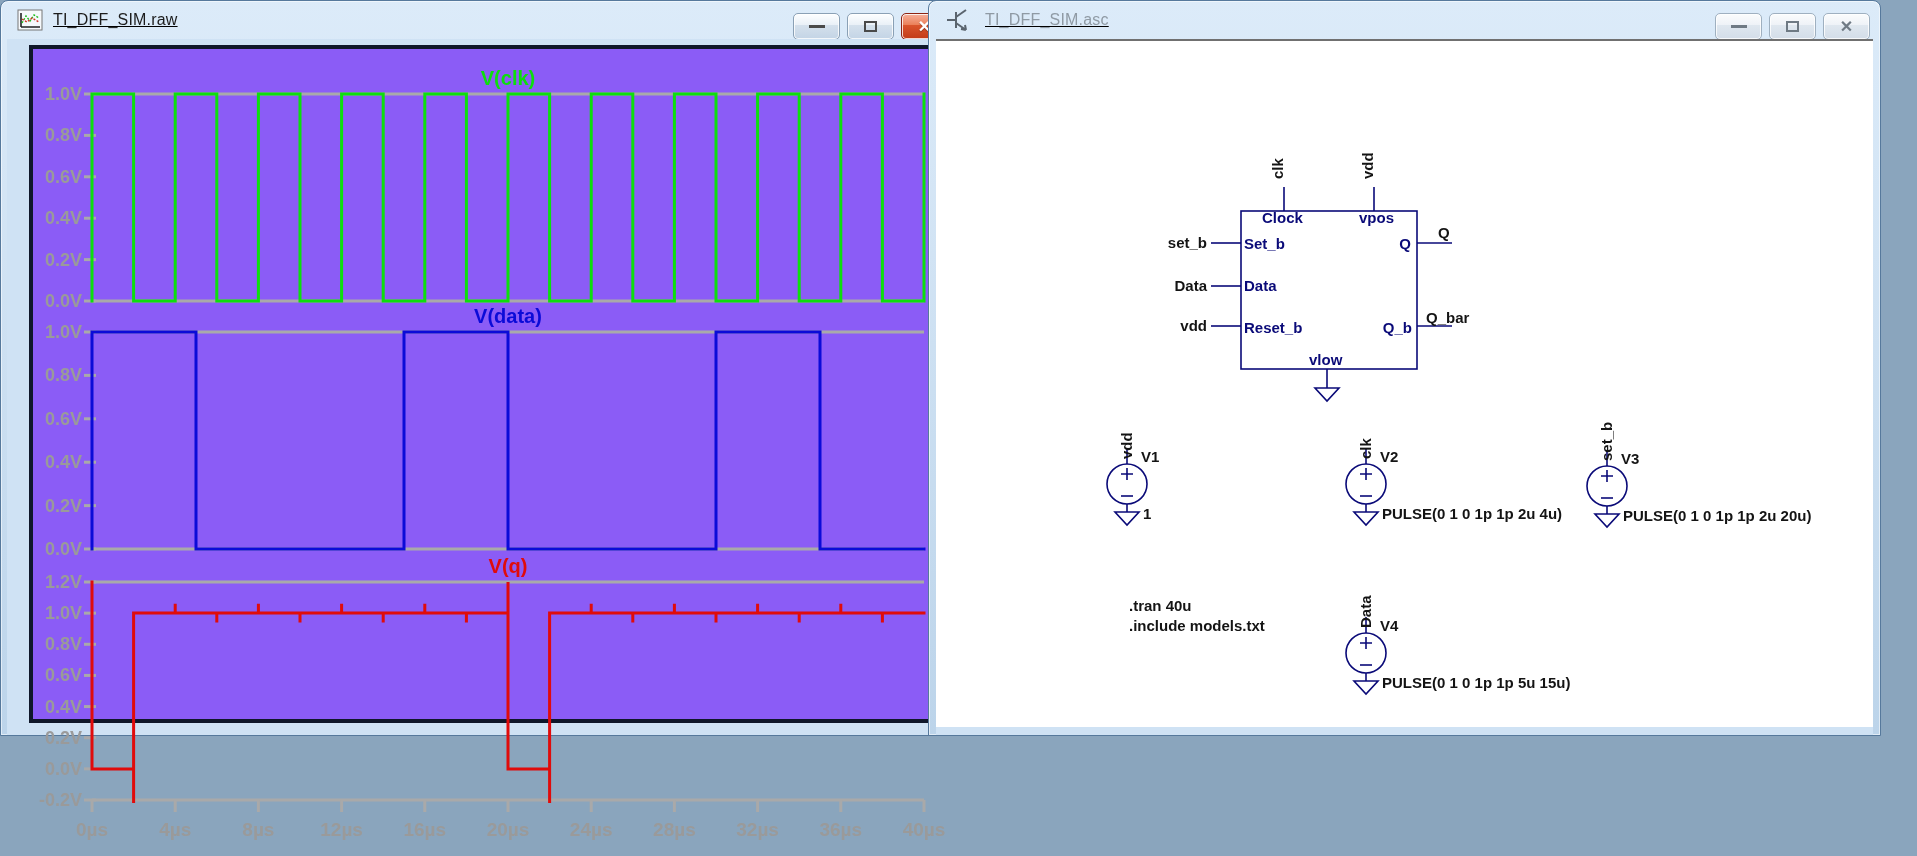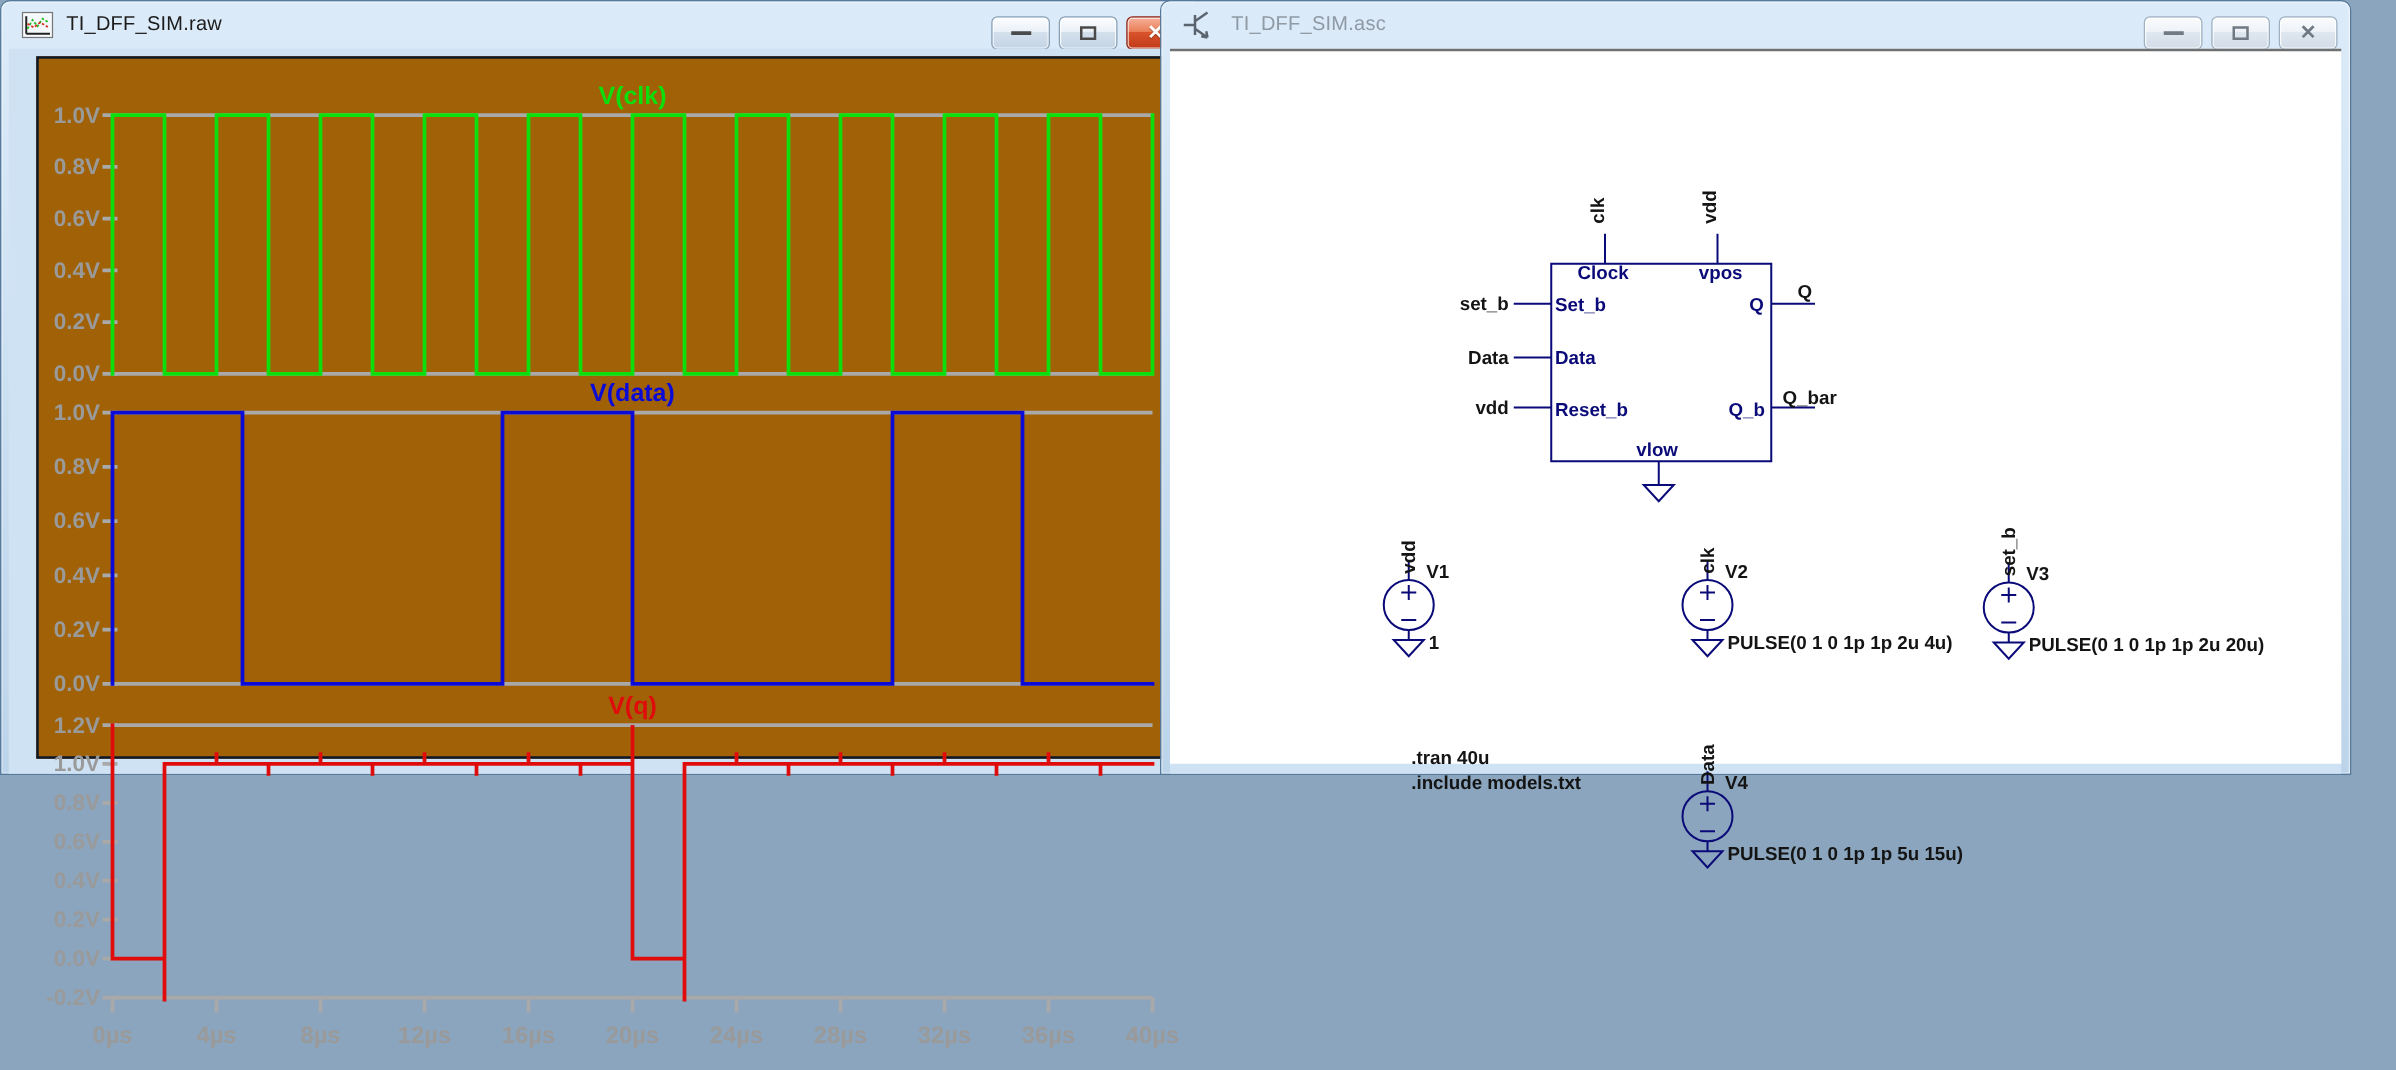--- a/index.html
+++ b/index.html
@@ -1,19 +1,19 @@
 <!DOCTYPE html>
 <html><head>
 <meta charset="utf-8">
 <style>
   html,body{margin:0;padding:0;background:#9db8cf;}
   *{box-sizing:border-box;font-family:"Liberation Sans",sans-serif;}
   .desktop{position:relative;width:1917px;height:856px;overflow:hidden;background:#8aa5bd;}
-  .window{position:absolute;top:0;height:620px;border:1px solid #56799c;border-radius:8px 8px 0 0;
-          background:linear-gradient(#dcebf9,#bcd4ea);box-shadow:inset 0 0 0 1px rgba(255,255,255,.55);}
+  .window{position:absolute;top:0;height:736px;border:1px solid #56799c;border-radius:8px 8px 0 0;
+          background:linear-gradient(#dcebf9,#bcd4ea);box-shadow:inset 0 0 0 1px rgba(255,255,255,.55);text-decoration:underline;}
   .window.left{left:0;width:963px;}
   .window.right{left:928px;width:953px;}
   .titlebar{position:relative;height:38px;display:flex;align-items:center;padding-left:16px;border-radius:8px 8px 0 0;}
   .ticon{display:inline-flex;margin-right:10px;}
   .ttext{font-size:16px;color:#1c1c1c;letter-spacing:.2px;}
   .window.inactive .ttext{color:#8f9aa4;}
   .btns{position:absolute;top:12px;display:flex;gap:7px;}
   .window.left .btns{right:14px;}
   .window.right .btns{right:10px;}
   .wbtn{width:47px;height:27px;border:1px solid #8aa0b5;border-radius:5px;display:flex;align-items:center;justify-content:center;
@@ -21,21 +21,21 @@
   .wbtn.close{background:linear-gradient(#f6b09b,#ea7e57 45%,#d9542c 46%,#c23a18);border-color:#8e2413;}
   .window.inactive .wbtn{background:linear-gradient(#fbfcfd,#eef2f7 45%,#dfe7ef 46%,#d3dde8);border-color:#9fb0c0;}
   .window.inactive .wbtn.close{background:linear-gradient(#fbfcfd,#eef2f7 45%,#dfe7ef 46%,#d3dde8);border-color:#9fb0c0;}
   .glyph-min{width:16px;height:3px;background:#4a4a4a;display:block;}
   .glyph-max{width:13px;height:11px;border:2px solid #4a4a4a;display:block;}
   .glyph-x{font-size:16px;font-weight:bold;color:#fff;line-height:1;text-shadow:0 1px 1px rgba(0,0,0,.35);}
   .window.inactive .glyph-min,.window.inactive .glyph-max{background:#6f7a84;border-color:#6f7a84;}
   .window.inactive .glyph-max{background:transparent;}
   .window.inactive .glyph-x{color:#6f7a84;text-shadow:none;}
   .client{position:absolute;left:6px;right:6px;top:38px;bottom:0;background:#cfe2f4;}
-  .plot-pane{position:absolute;left:22px;top:6px;right:8px;bottom:12px;background:#a16207;border:2px solid #0f172a;}
+  .plot-pane{position:absolute;left:22px;top:6px;right:8px;bottom:12px;background:#8b5cf6;border:4px solid #0f172a;}
   .schem-client{position:absolute;left:7px;right:7px;top:38px;bottom:0;background:#cfe2f4;}
   .schem-canvas{position:absolute;left:0;right:0;top:0;bottom:8px;background:#fff;border-top:2px solid #707070;}
   svg{display:block;}
 </style>
 </head>
 <body>
 
 <div class="desktop">
 
   <section class="window left active">

